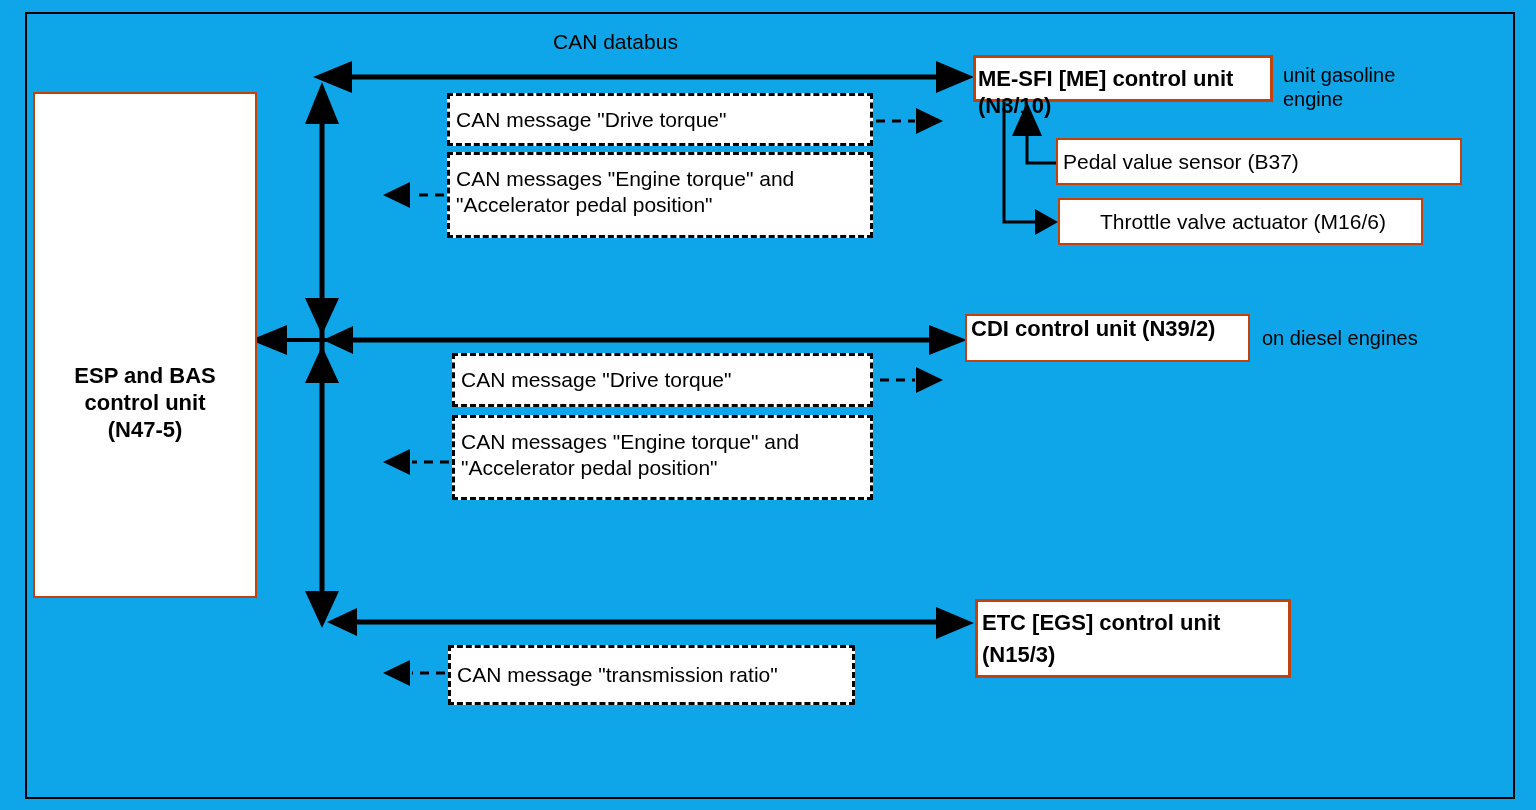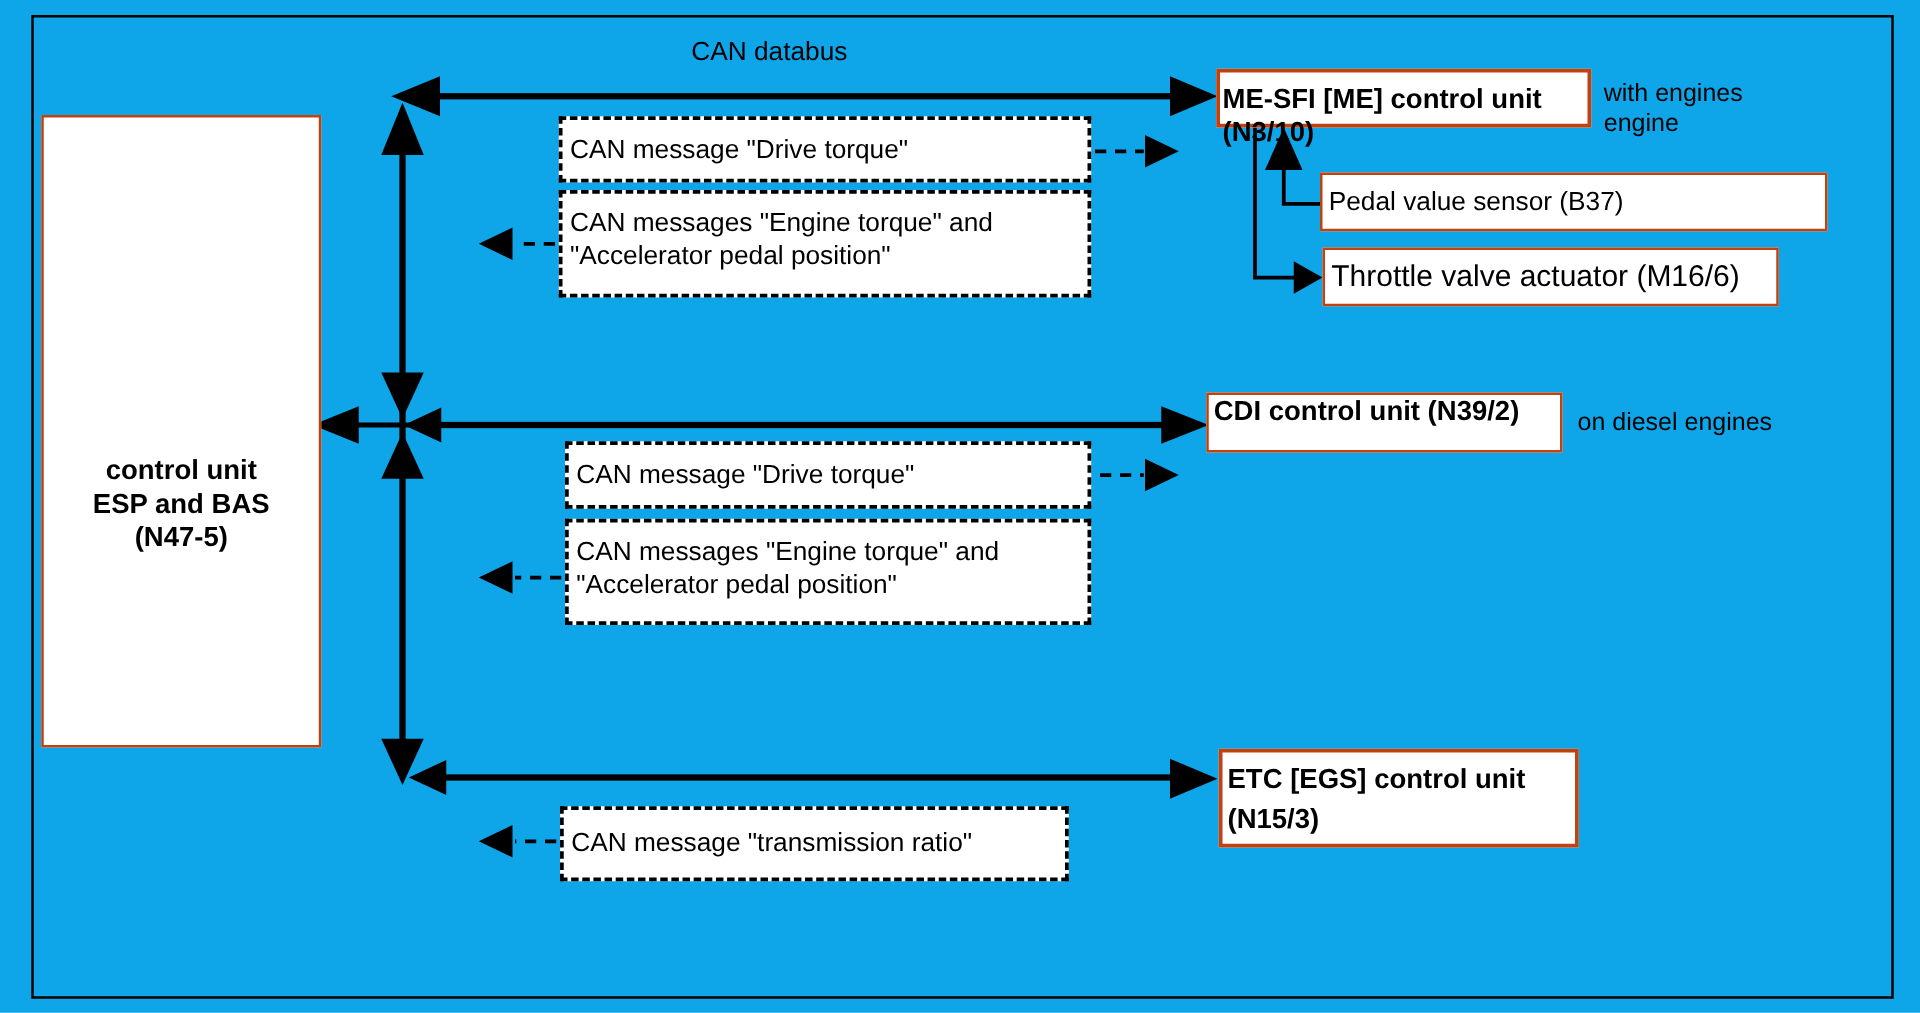--- a/index.html
+++ b/index.html
@@ -15,24 +15,24 @@
   
   .node { border:2px solid #c2410c; background:#fff; }
   .esp-box   { left:33px;  top:92px;  width:224px; height:506px; }
   .esp-text  { left:0; top:268px; width:100%; text-align:center;
                font-weight:bold; font-size:22px; line-height:27px; }
   .mesfi-box { left:973px; top:55px;  width:300px; height:47px; border-width:3px; overflow:visible; }
   .mesfi-text{ left:2px; top:7px; font-weight:bold; font-size:22px; line-height:27px; white-space:nowrap; }
   .pedal-box    { left:1056px; top:138px; width:406px; height:47px; display:flex; align-items:center;
                   padding-left:5px; font-size:21px; }
   .throttle-box { left:1058px; top:198px; width:365px; height:47px; display:flex; align-items:center;
-                  padding-left:5px; font-size:24px; }
+                  padding-left:5px; font-size:21px;justify-content:center; }
   .cdi-box { left:965px; top:314px; width:285px; height:48px; display:flex; align-items:flex-start;
              padding-left:4px; font-weight:bold; font-size:22px; }
-  .etc-box { left:975px; top:599px; width:288px; height:79px; border-width:3px;
+  .etc-box { left:975px; top:599px; width:316px; height:79px; border-width:3px;
              padding:5px 0 0 4px; font-weight:bold; font-size:22px; line-height:32px; }
 
   
   .msg { border:3px dashed #000; background:#fff; font-size:21px; }
   .msg-drive-top  { left:447px; top:93px;  width:426px; height:53px; display:flex; align-items:center; padding-left:6px; }
   .msg-engine-top { left:447px; top:152px; width:426px; height:86px; padding:11px 4px 0 6px; line-height:26px; }
   .msg-drive-mid  { left:452px; top:353px; width:421px; height:54px; display:flex; align-items:center; padding-left:6px; }
   .msg-engine-mid { left:452px; top:415px; width:421px; height:85px; padding:11px 4px 0 6px; line-height:26px; }
   .msg-trans      { left:448px; top:645px; width:407px; height:60px; display:flex; align-items:center; padding-left:6px; }
 
@@ -95,33 +95,33 @@
       <polygon points="383,462 410,449 410,475" stroke="none"></polygon>
       <line x1="445" y1="673" x2="412" y2="673"></line>
       <polygon points="383,673 410,660 410,686" stroke="none"></polygon>
     </g>
   </svg>
 
   <div class="abs lbl bus-label">CAN databus</div>
 
   <div class="abs node esp-box">
     <div class="abs esp-text">
+      <div>ESP and BAS</div>
       <div>control unit</div>
-      <div>ESP and BAS</div>
       <div>(N47-5)</div>
     </div>
   </div>
 
   <div class="abs node mesfi-box">
     <div class="abs mesfi-text">
       <div>ME-SFI [ME] control unit</div>
       <div>(N3/10)</div>
     </div>
   </div>
-  <div class="abs lbl gas-label">with engines engine</div>
+  <div class="abs lbl gas-label">unit gasoline engine</div>
 
   <div class="abs node pedal-box z2">
     <span>Pedal value sensor (B37)</span>
   </div>
 
   <div class="abs node throttle-box z2">
     <span>Throttle valve actuator (M16/6)</span>
   </div>
 
   <div class="abs node cdi-box">

